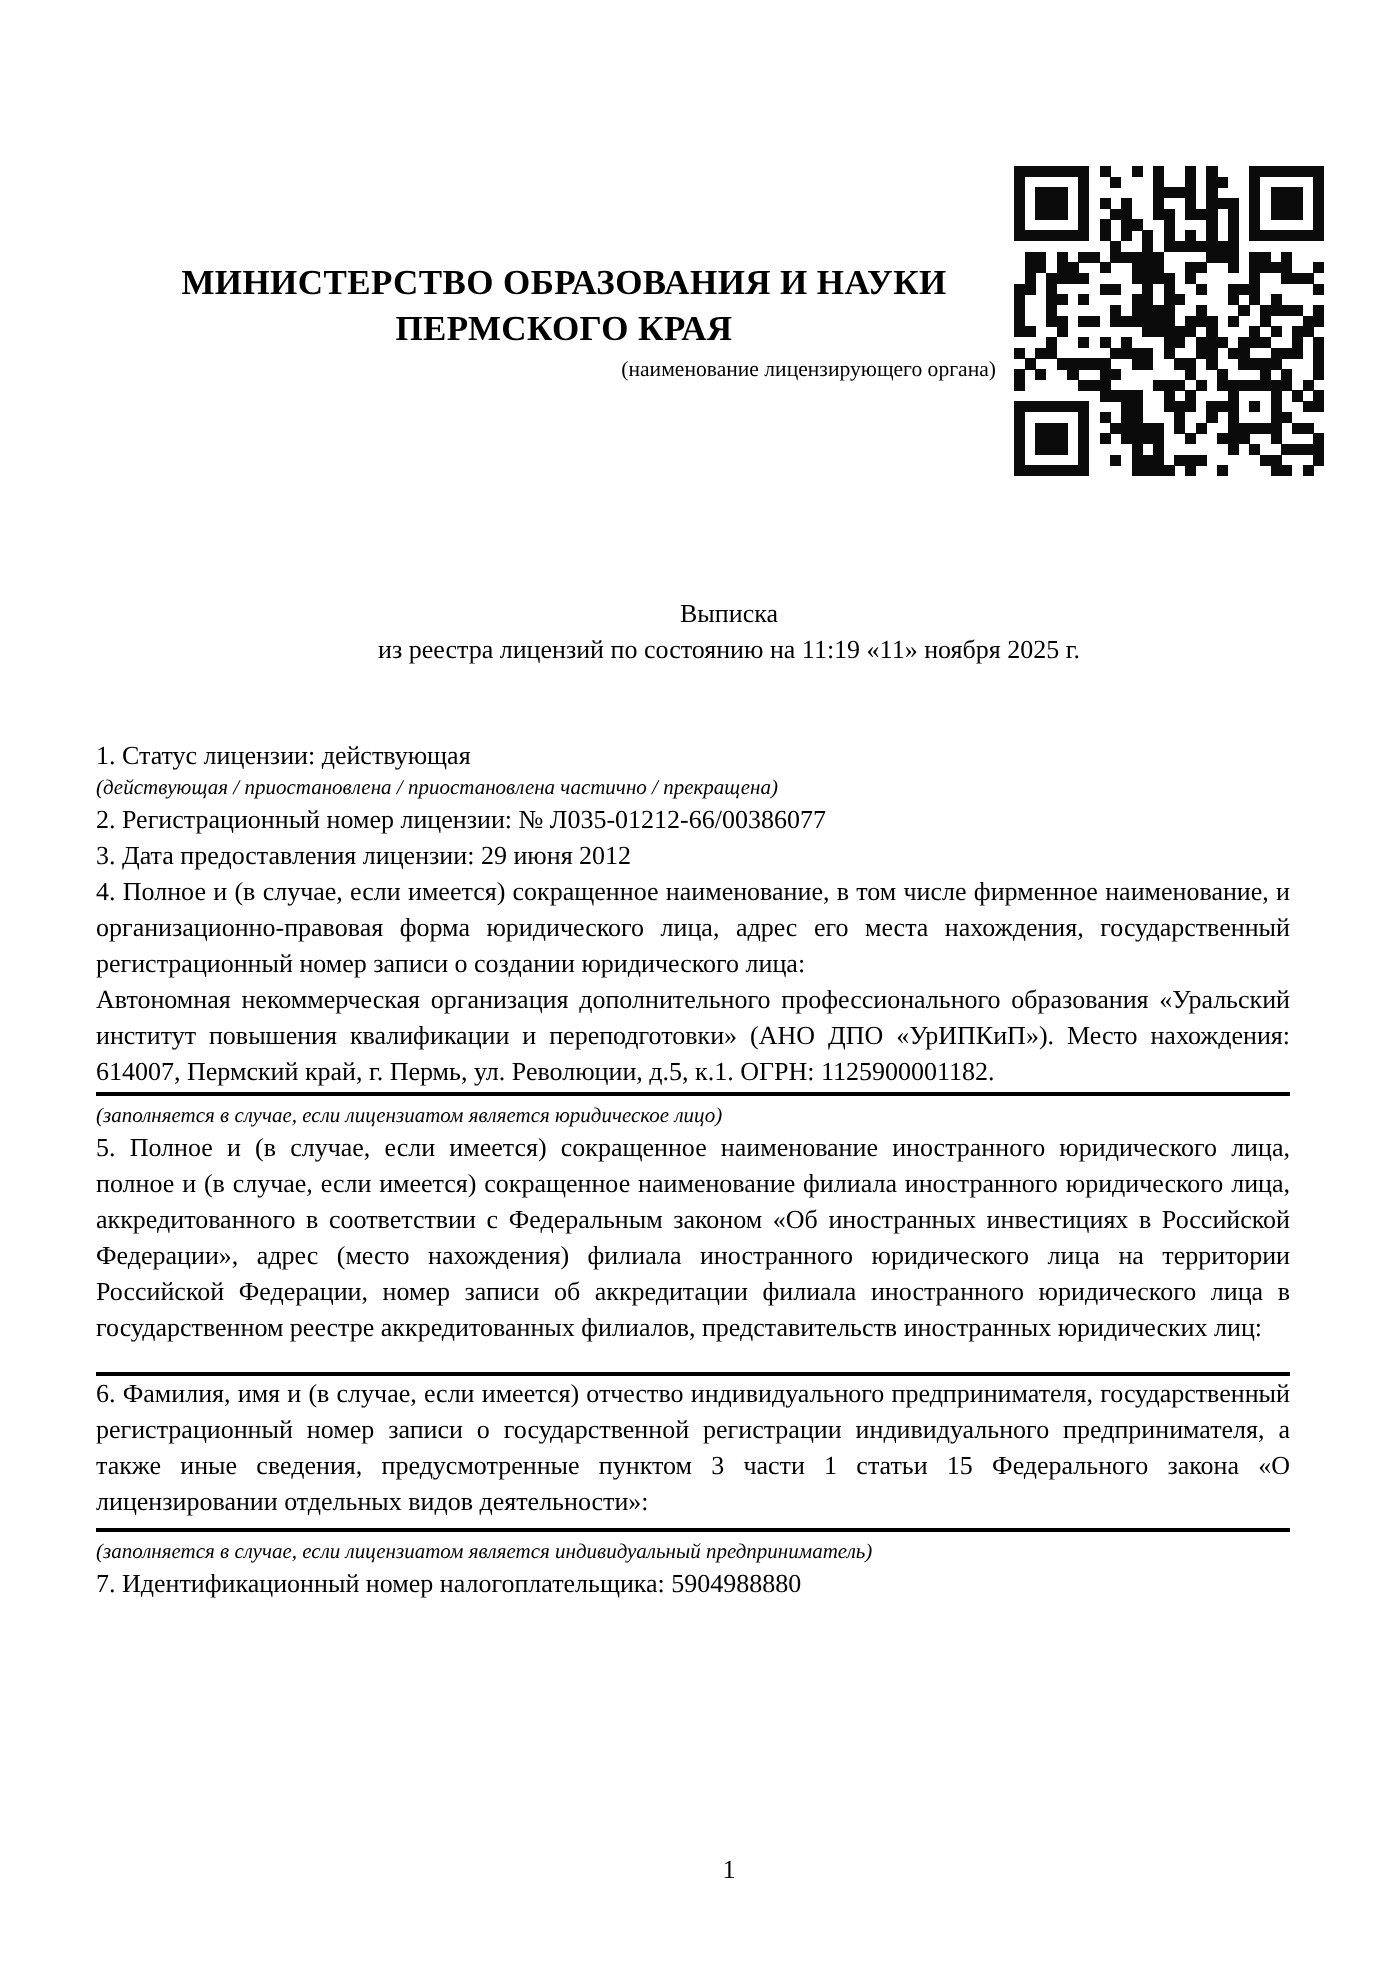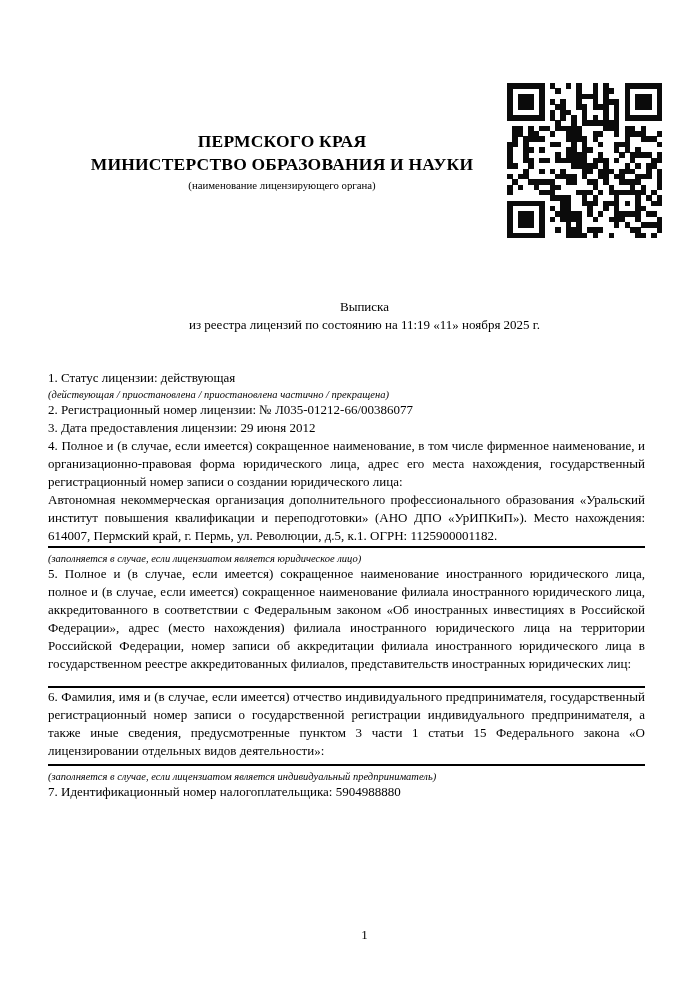--- a/index.html
+++ b/index.html
@@ -25,20 +25,21 @@
   .org-line {
     font-size: 17.5px;
     font-weight: bold;
     line-height: 23px;
     letter-spacing: 0.2px;
   }
   .org-caption {
     margin-top: 3px;
     font-size: 10.8px;
     line-height: 13px;
+    text-align: right;
   }
 
   
   .qr {
     position: absolute;
     left: 507px;
     top: 83px;
     width: 155px;
     height: 155px;
   }
@@ -95,22 +96,22 @@
     font-size: 13px;
     line-height: 18px;
   }
 </style>
 </head>
 <body>
 
 <div class="page">
 
   <div class="header">
+    <div class="org-line">МИНИСТЕРСТВО ОБРАЗОВАНИЯ И НАУКИ</div>
     <div class="org-line">ПЕРМСКОГО КРАЯ</div>
-    <div class="org-line">МИНИСТЕРСТВО ОБРАЗОВАНИЯ И НАУКИ</div>
     <div class="org-caption">(наименование лицензирующего органа)</div>
   </div>
 
   <div class="qr" id="qr">
       <svg viewBox="0 0 29 29" shape-rendering="crispEdges" fill="#0b0b0b" xmlns="http://www.w3.org/2000/svg">
         <rect x="0" y="0" width="1.04" height="1.04"></rect>
         <rect x="1" y="0" width="1.04" height="1.04"></rect>
         <rect x="2" y="0" width="1.04" height="1.04"></rect>
         <rect x="3" y="0" width="1.04" height="1.04"></rect>
         <rect x="4" y="0" width="1.04" height="1.04"></rect>

